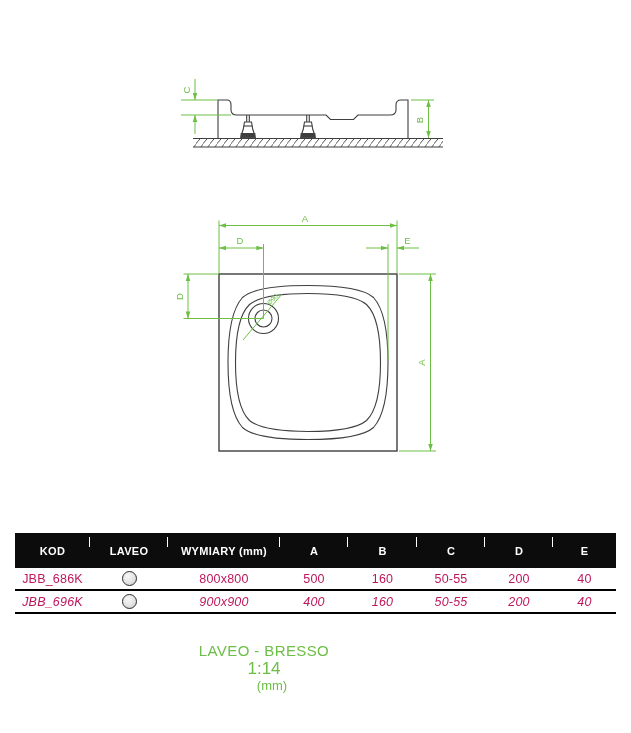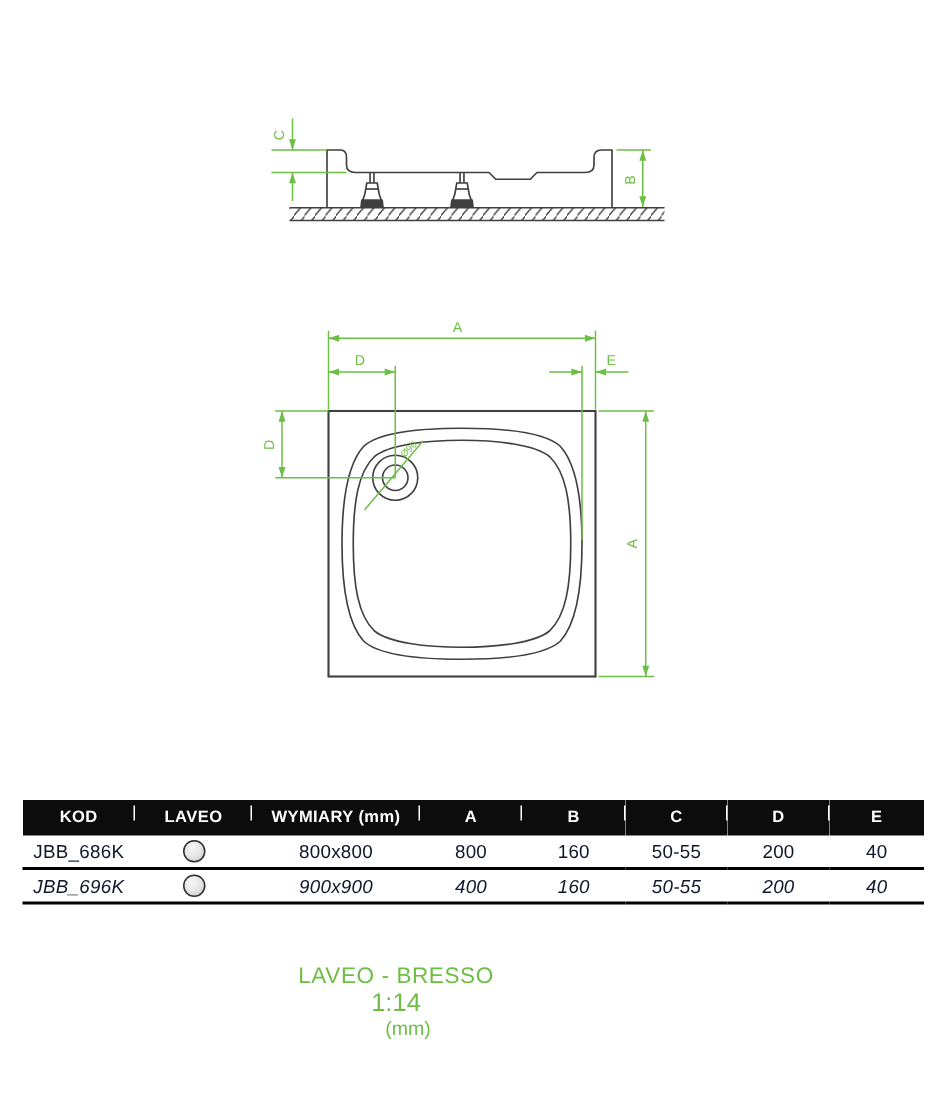--- a/index.html
+++ b/index.html
@@ -16,29 +16,29 @@
   .drain-label{font-size:6.5px;}
 
   
   .spec-table{
     position:absolute;left:15px;top:533px;width:601px;
     border-collapse:collapse;table-layout:fixed;
   }
   .spec-table th{
     background:#0c0c0c;color:#ffffff;
     font-size:11px;font-weight:bold;
-    height:24px;padding:0;text-align:center;
+    height:35px;padding:0;text-align:center;
     position:relative;letter-spacing:.3px;
   }
   .spec-table th.sep::after{
     content:"";position:absolute;right:0;top:4px;
     width:1px;height:10px;background:#ffffff;
   }
   .spec-table td{
-    font-size:12.5px;color:#0f172a;
+    font-size:12.5px;color:#be185d;
     text-align:center;height:21px;padding:0;
     letter-spacing:.2px;
   }
   .spec-table tr.row-1 td{border-bottom:2px solid #000000;}
   .spec-table tr.row-2 td{border-bottom:2.5px solid #000000;font-style:italic;}
   .swatch{
     display:inline-block;width:13px;height:13px;border-radius:50%;
     border:1.6px solid #2e2e2e;vertical-align:middle;
     background:radial-gradient(circle at 38% 32%, #f7f7f7 0%, #e3e3e3 55%, #c2c2c2 100%);
   }
@@ -193,21 +193,21 @@
       <th class="sep">C</th>
       <th class="sep">D</th>
       <th>E</th>
     </tr>
   </thead>
   <tbody>
     <tr class="row-1">
       <td>JBB_686K</td>
       <td><span class="swatch"></span></td>
       <td>800x800</td>
-      <td>800</td>
+      <td>500</td>
       <td>160</td>
       <td>50-55</td>
       <td>200</td>
       <td>40</td>
     </tr>
     <tr class="row-2">
       <td>JBB_696K</td>
       <td><span class="swatch"></span></td>
       <td>900x900</td>
       <td>400</td>

